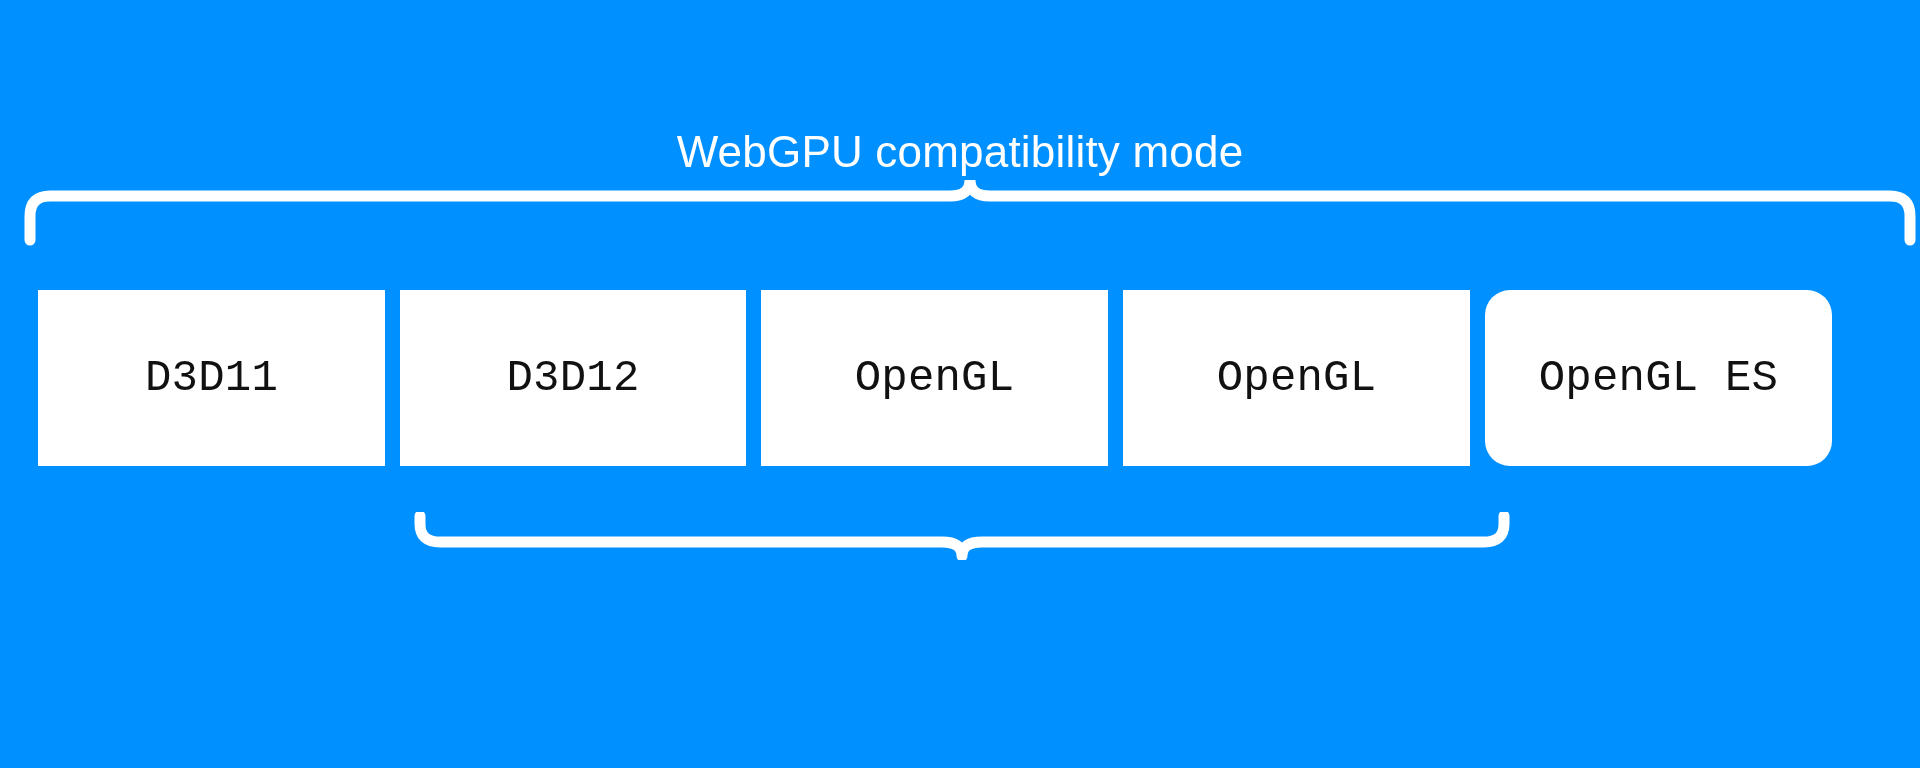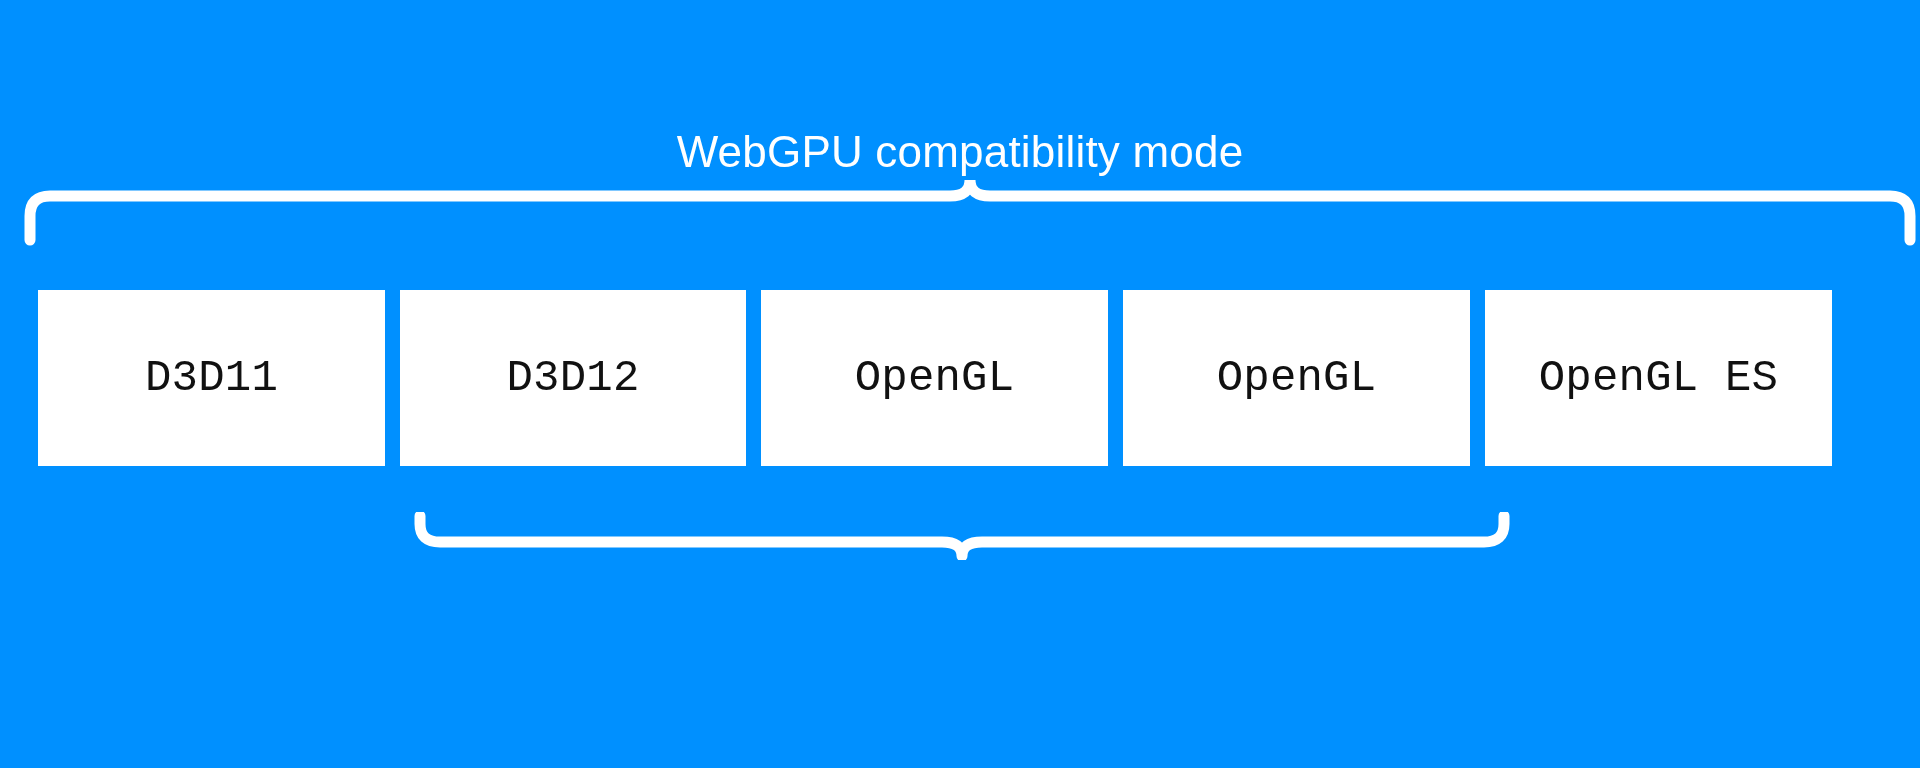--- a/index.html
+++ b/index.html
@@ -72,21 +72,21 @@
     font-size: 44px;
     font-weight: 400;
     line-height: 52px;
     letter-spacing: 0.2px;
     white-space: nowrap;
   }
   .box-w-1 { width: 347px; }
   .box-w-2 { width: 346px; align-items: center; }
   .box-w-3 { width: 347px; }
   .box-w-4 { width: 347px; }
-  .box-w-5 { width: 347px; }
+  .box-w-5 { width: 347px; border-radius: 25px; }
 
   
   .brace-bottom {
     position: absolute;
     left: 412px;
     top: 512px;
     width: 1100px;
     height: 48px;
     overflow: hidden;
   }

